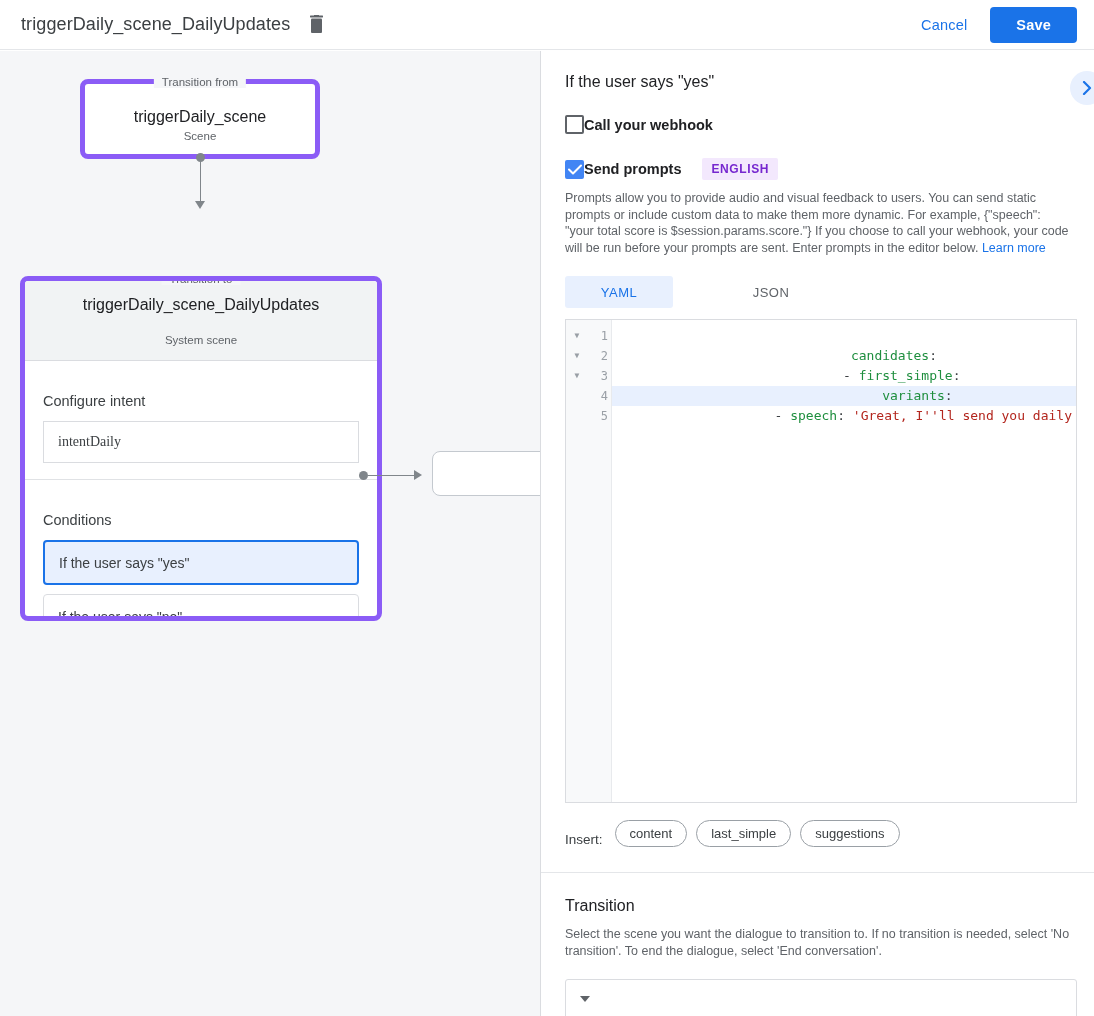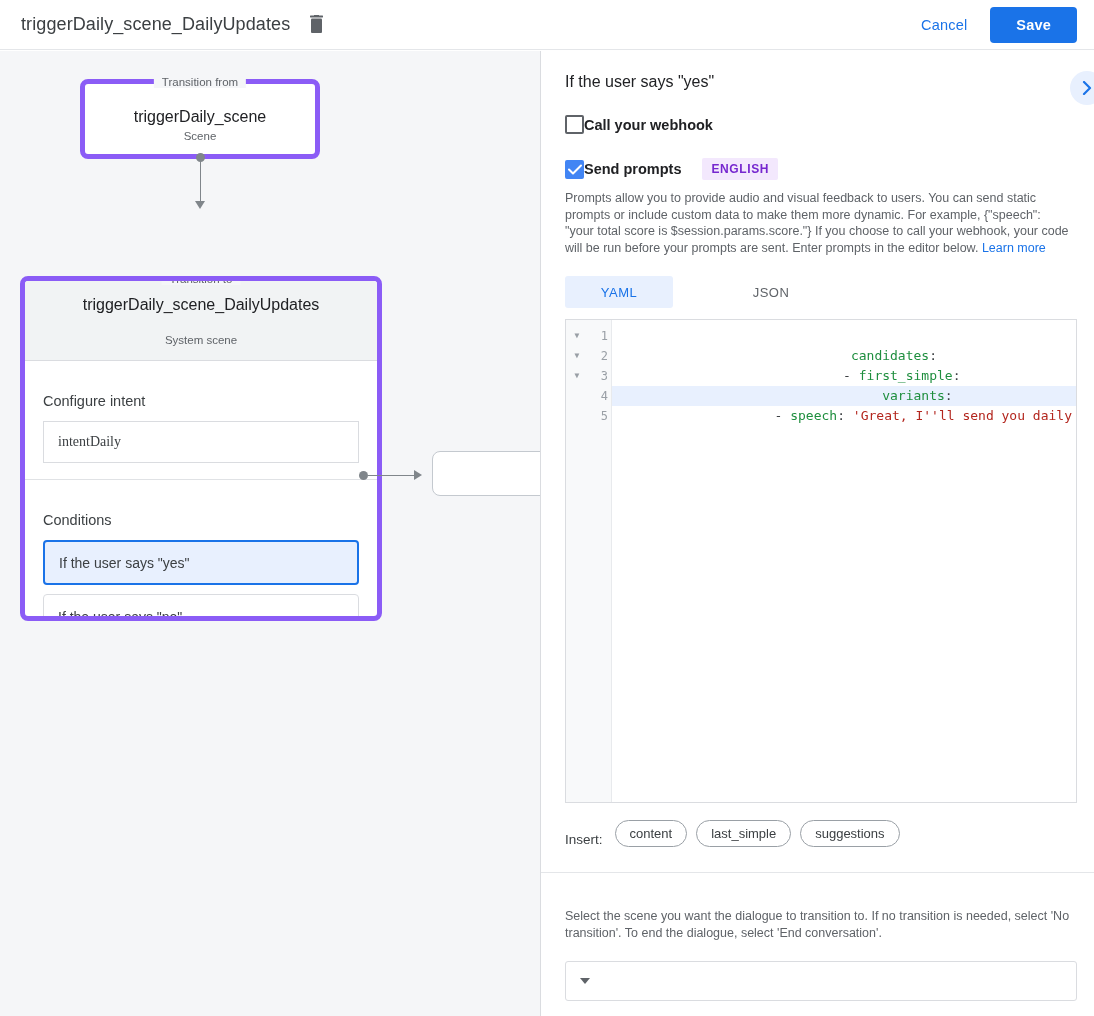--- a/index.html
+++ b/index.html
@@ -363,20 +363,21 @@
         <div class="insert-label">Insert:</div>
         <div class="chip">content</div>
         <div class="chip">last_simple</div>
         <div class="chip">suggestions</div>
       </div>
 
       <div class="panel-divider"></div>
     </div>
 
     <div class="panel-section" style="padding-top:24px;">
+      <div class="panel-title">Transition</div>
       <div class="help-text" style="margin-top:11px;">Select the scene you want the dialogue to transition to. If no transition is needed, select 'No transition'. To end the dialogue, select 'End conversation'.</div>
       <div class="select-box">
         <div class="caret"></div>
       </div>
     </div>
 
   </div>
 </div>
 
 </body></html>

